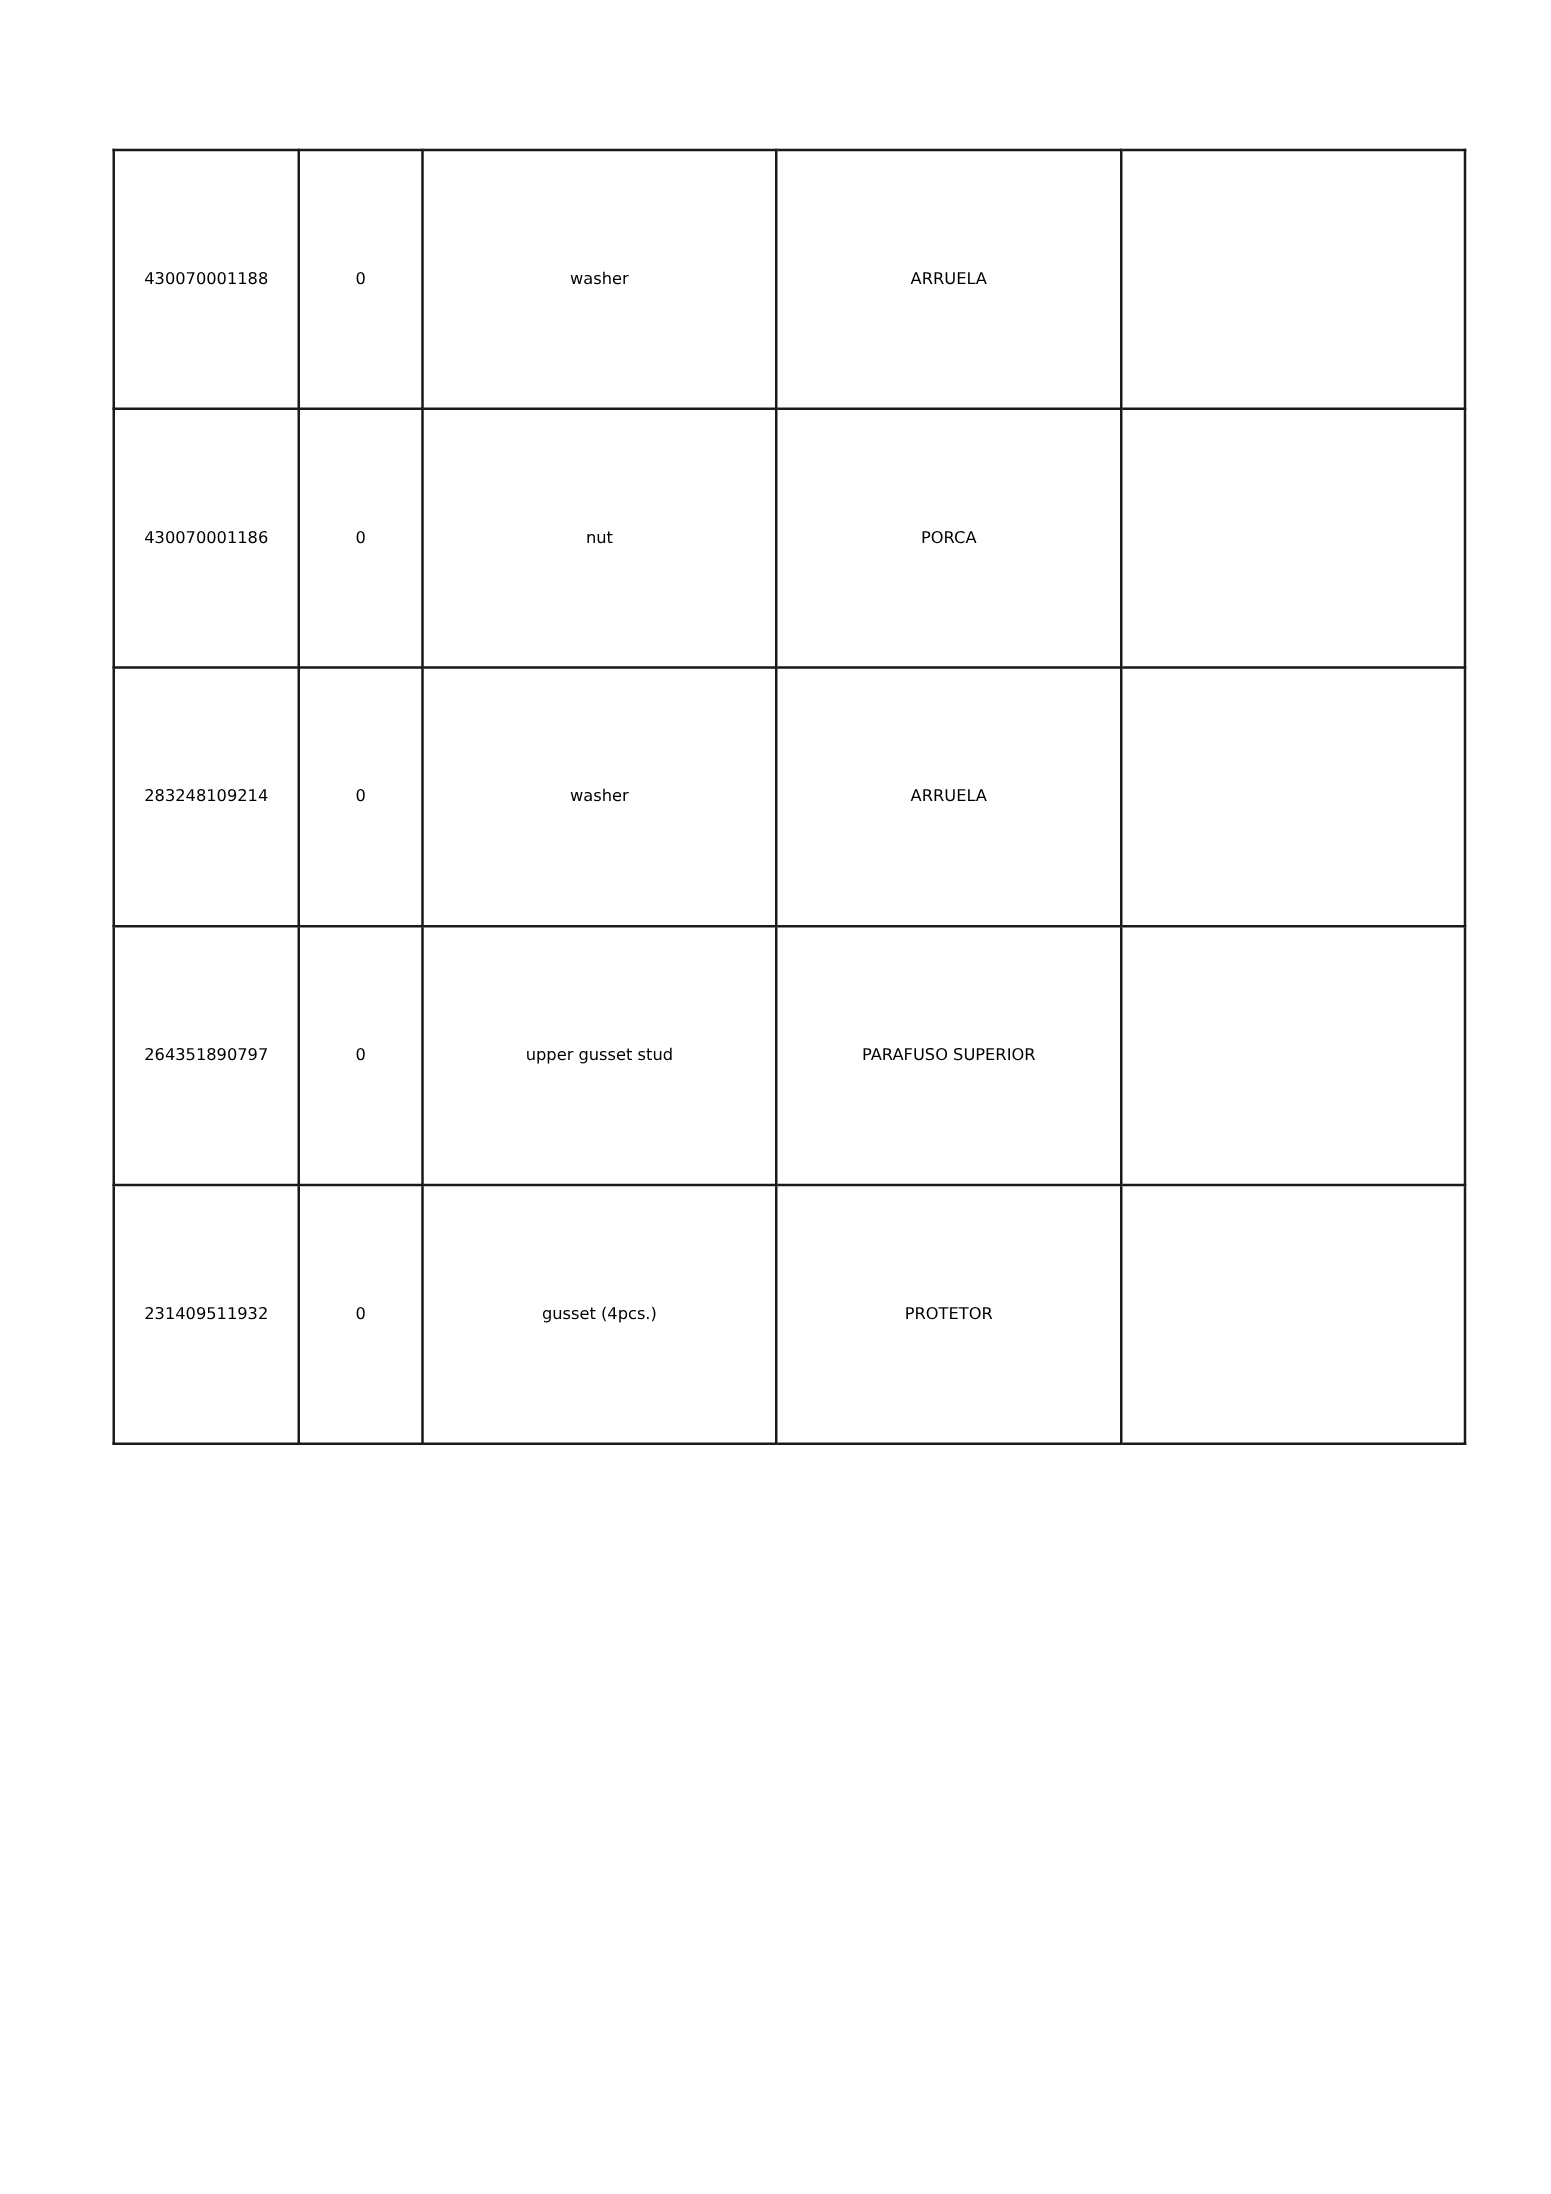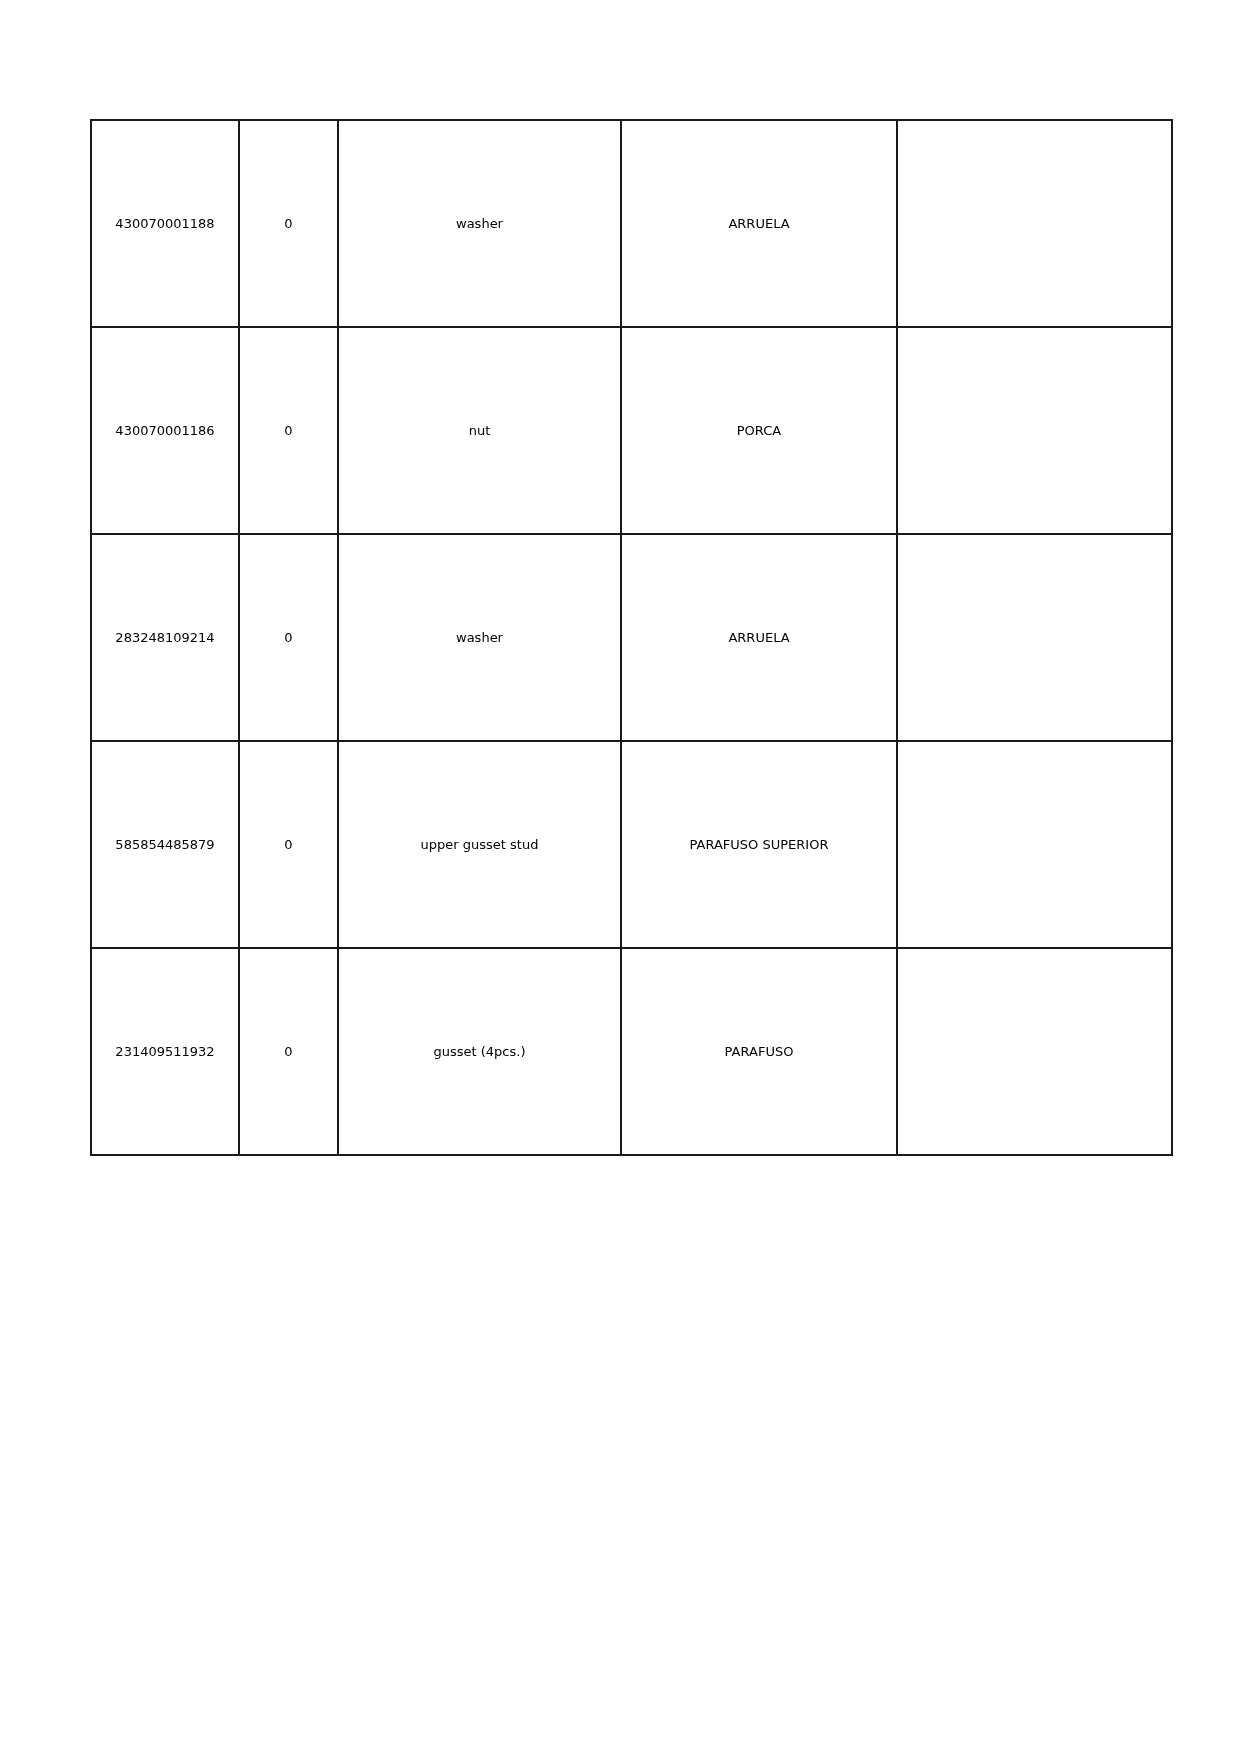--- a/index.html
+++ b/index.html
@@ -39,27 +39,27 @@
       <td></td>
     </tr>
     <tr>
       <td>283248109214</td>
       <td>0</td>
       <td>washer</td>
       <td>ARRUELA</td>
       <td></td>
     </tr>
     <tr>
-      <td>585854485879</td>
+      <td>264351890797</td>
       <td>0</td>
       <td>upper gusset stud</td>
       <td>PARAFUSO SUPERIOR</td>
       <td></td>
     </tr>
     <tr>
       <td>231409511932</td>
       <td>0</td>
       <td>gusset (4pcs.)</td>
-      <td>PARAFUSO</td>
+      <td>PROTETOR</td>
       <td></td>
     </tr>
   </tbody>
 </table>
 
 </body></html>

